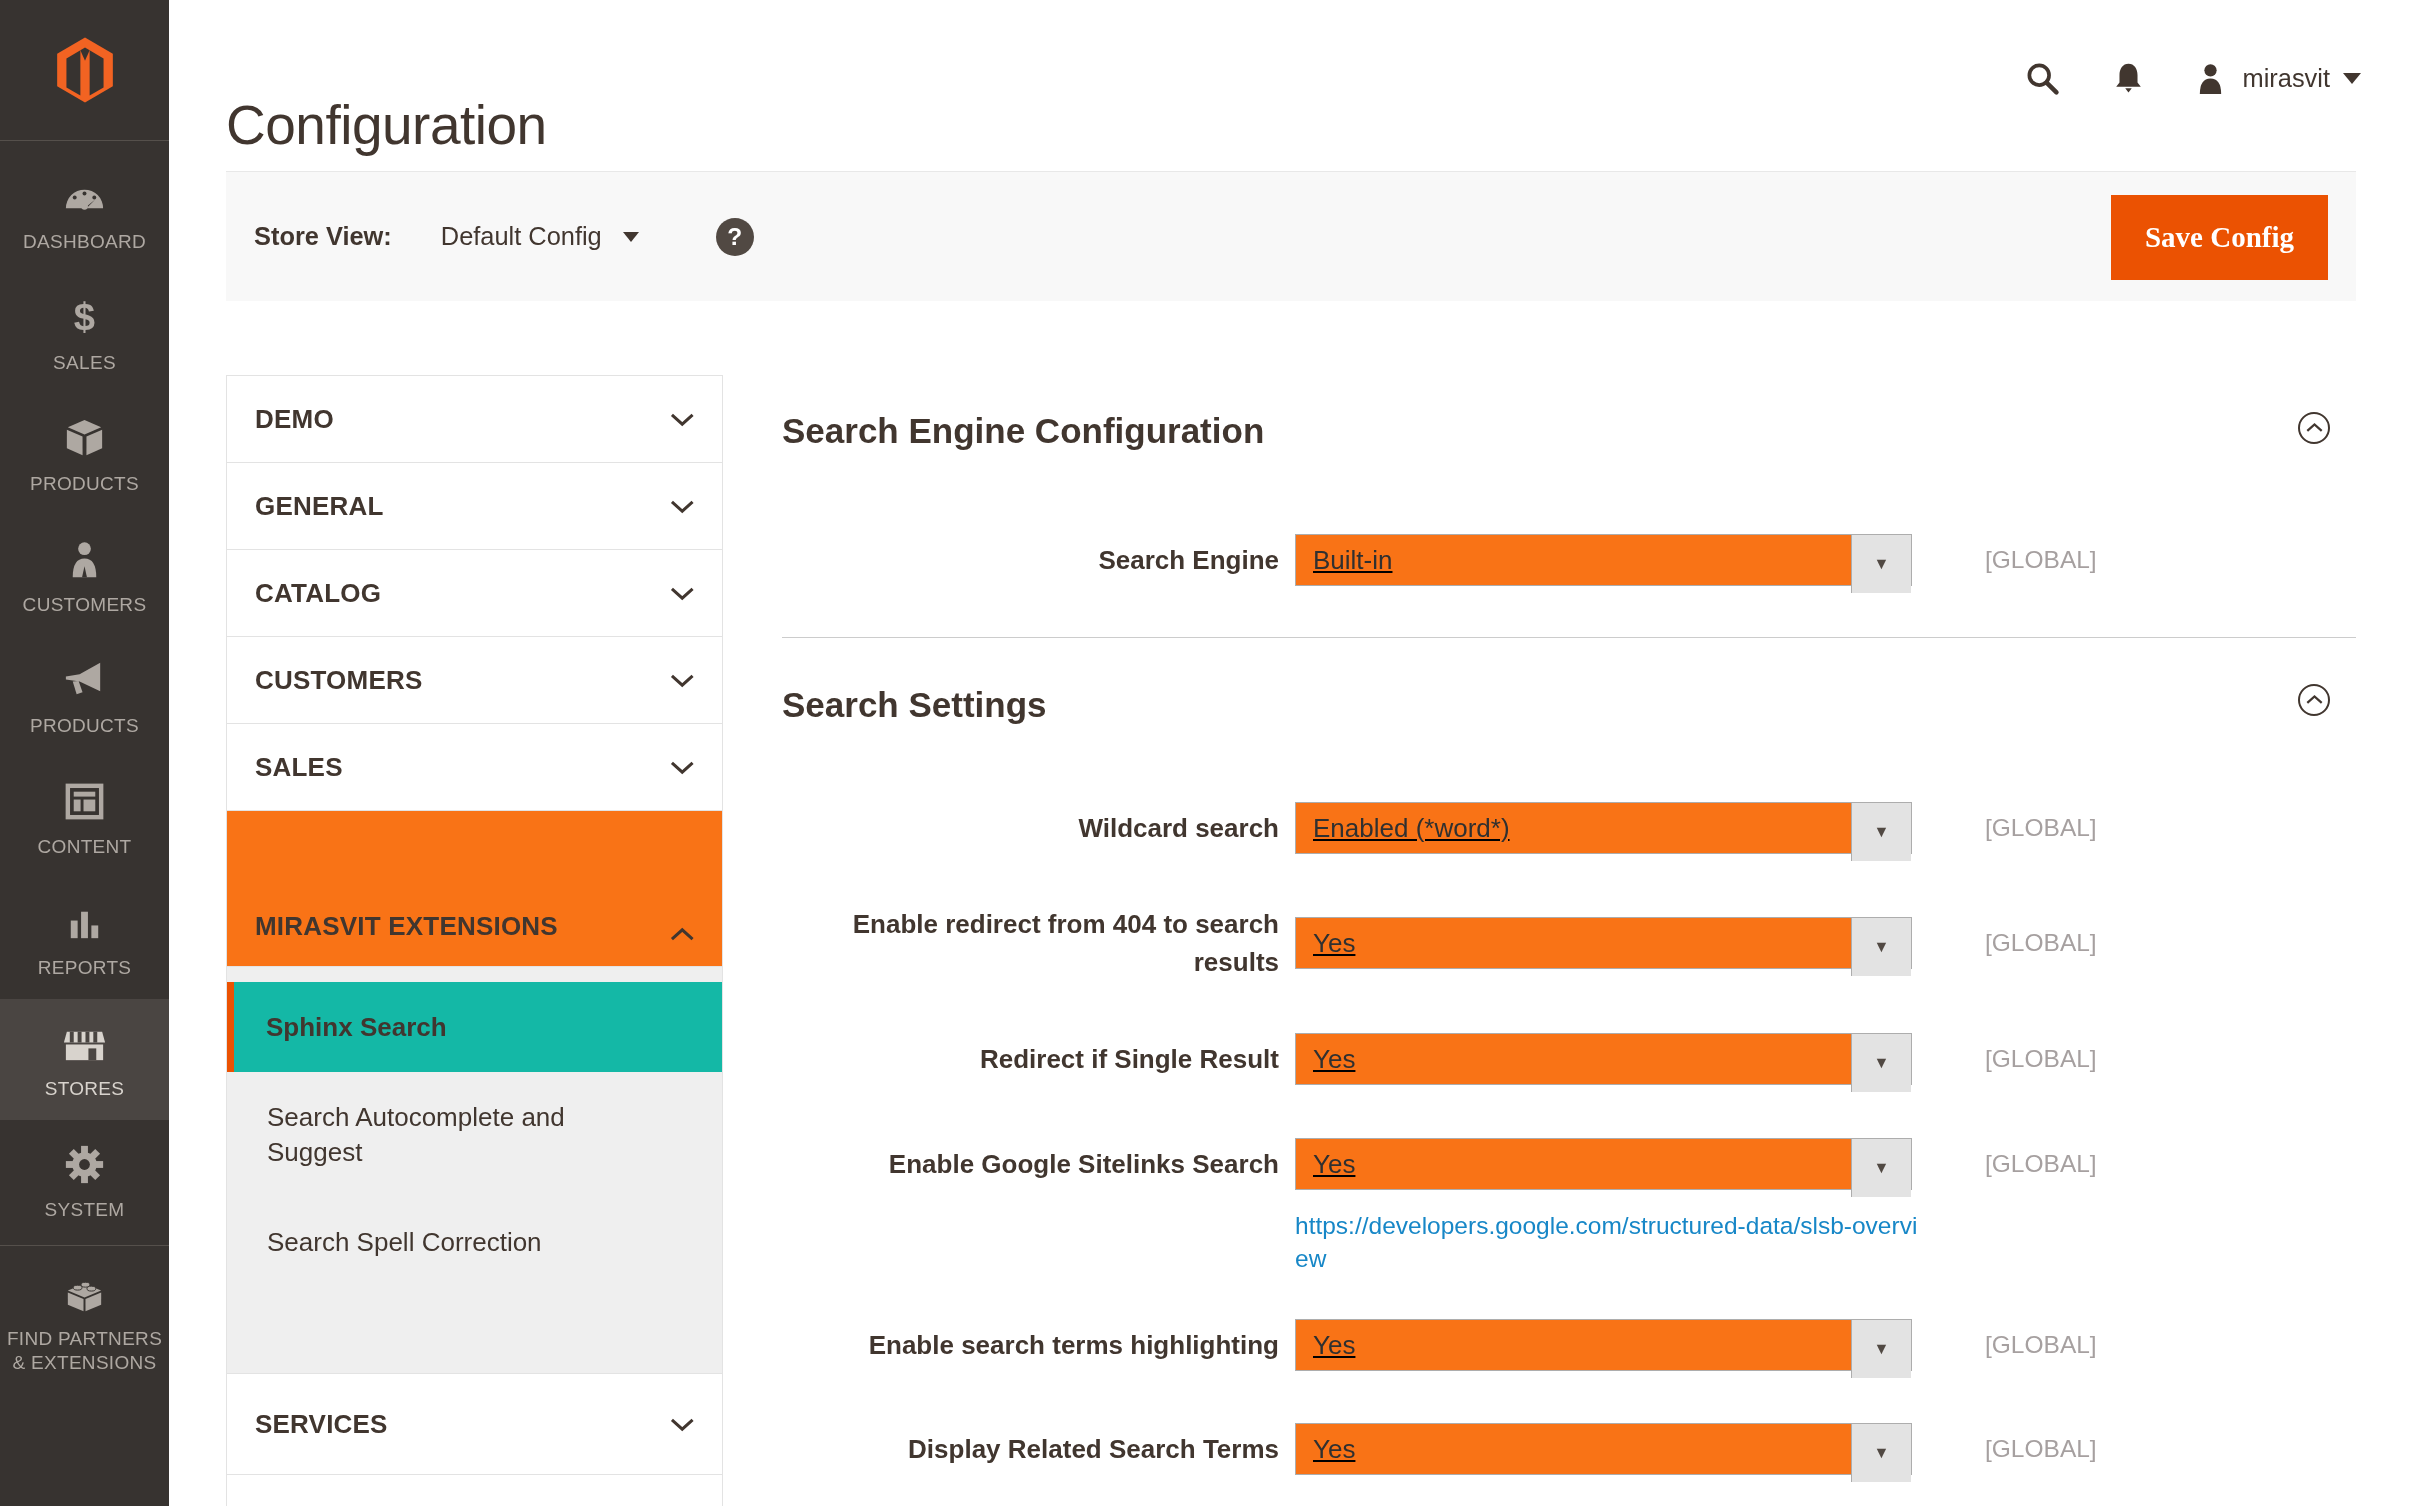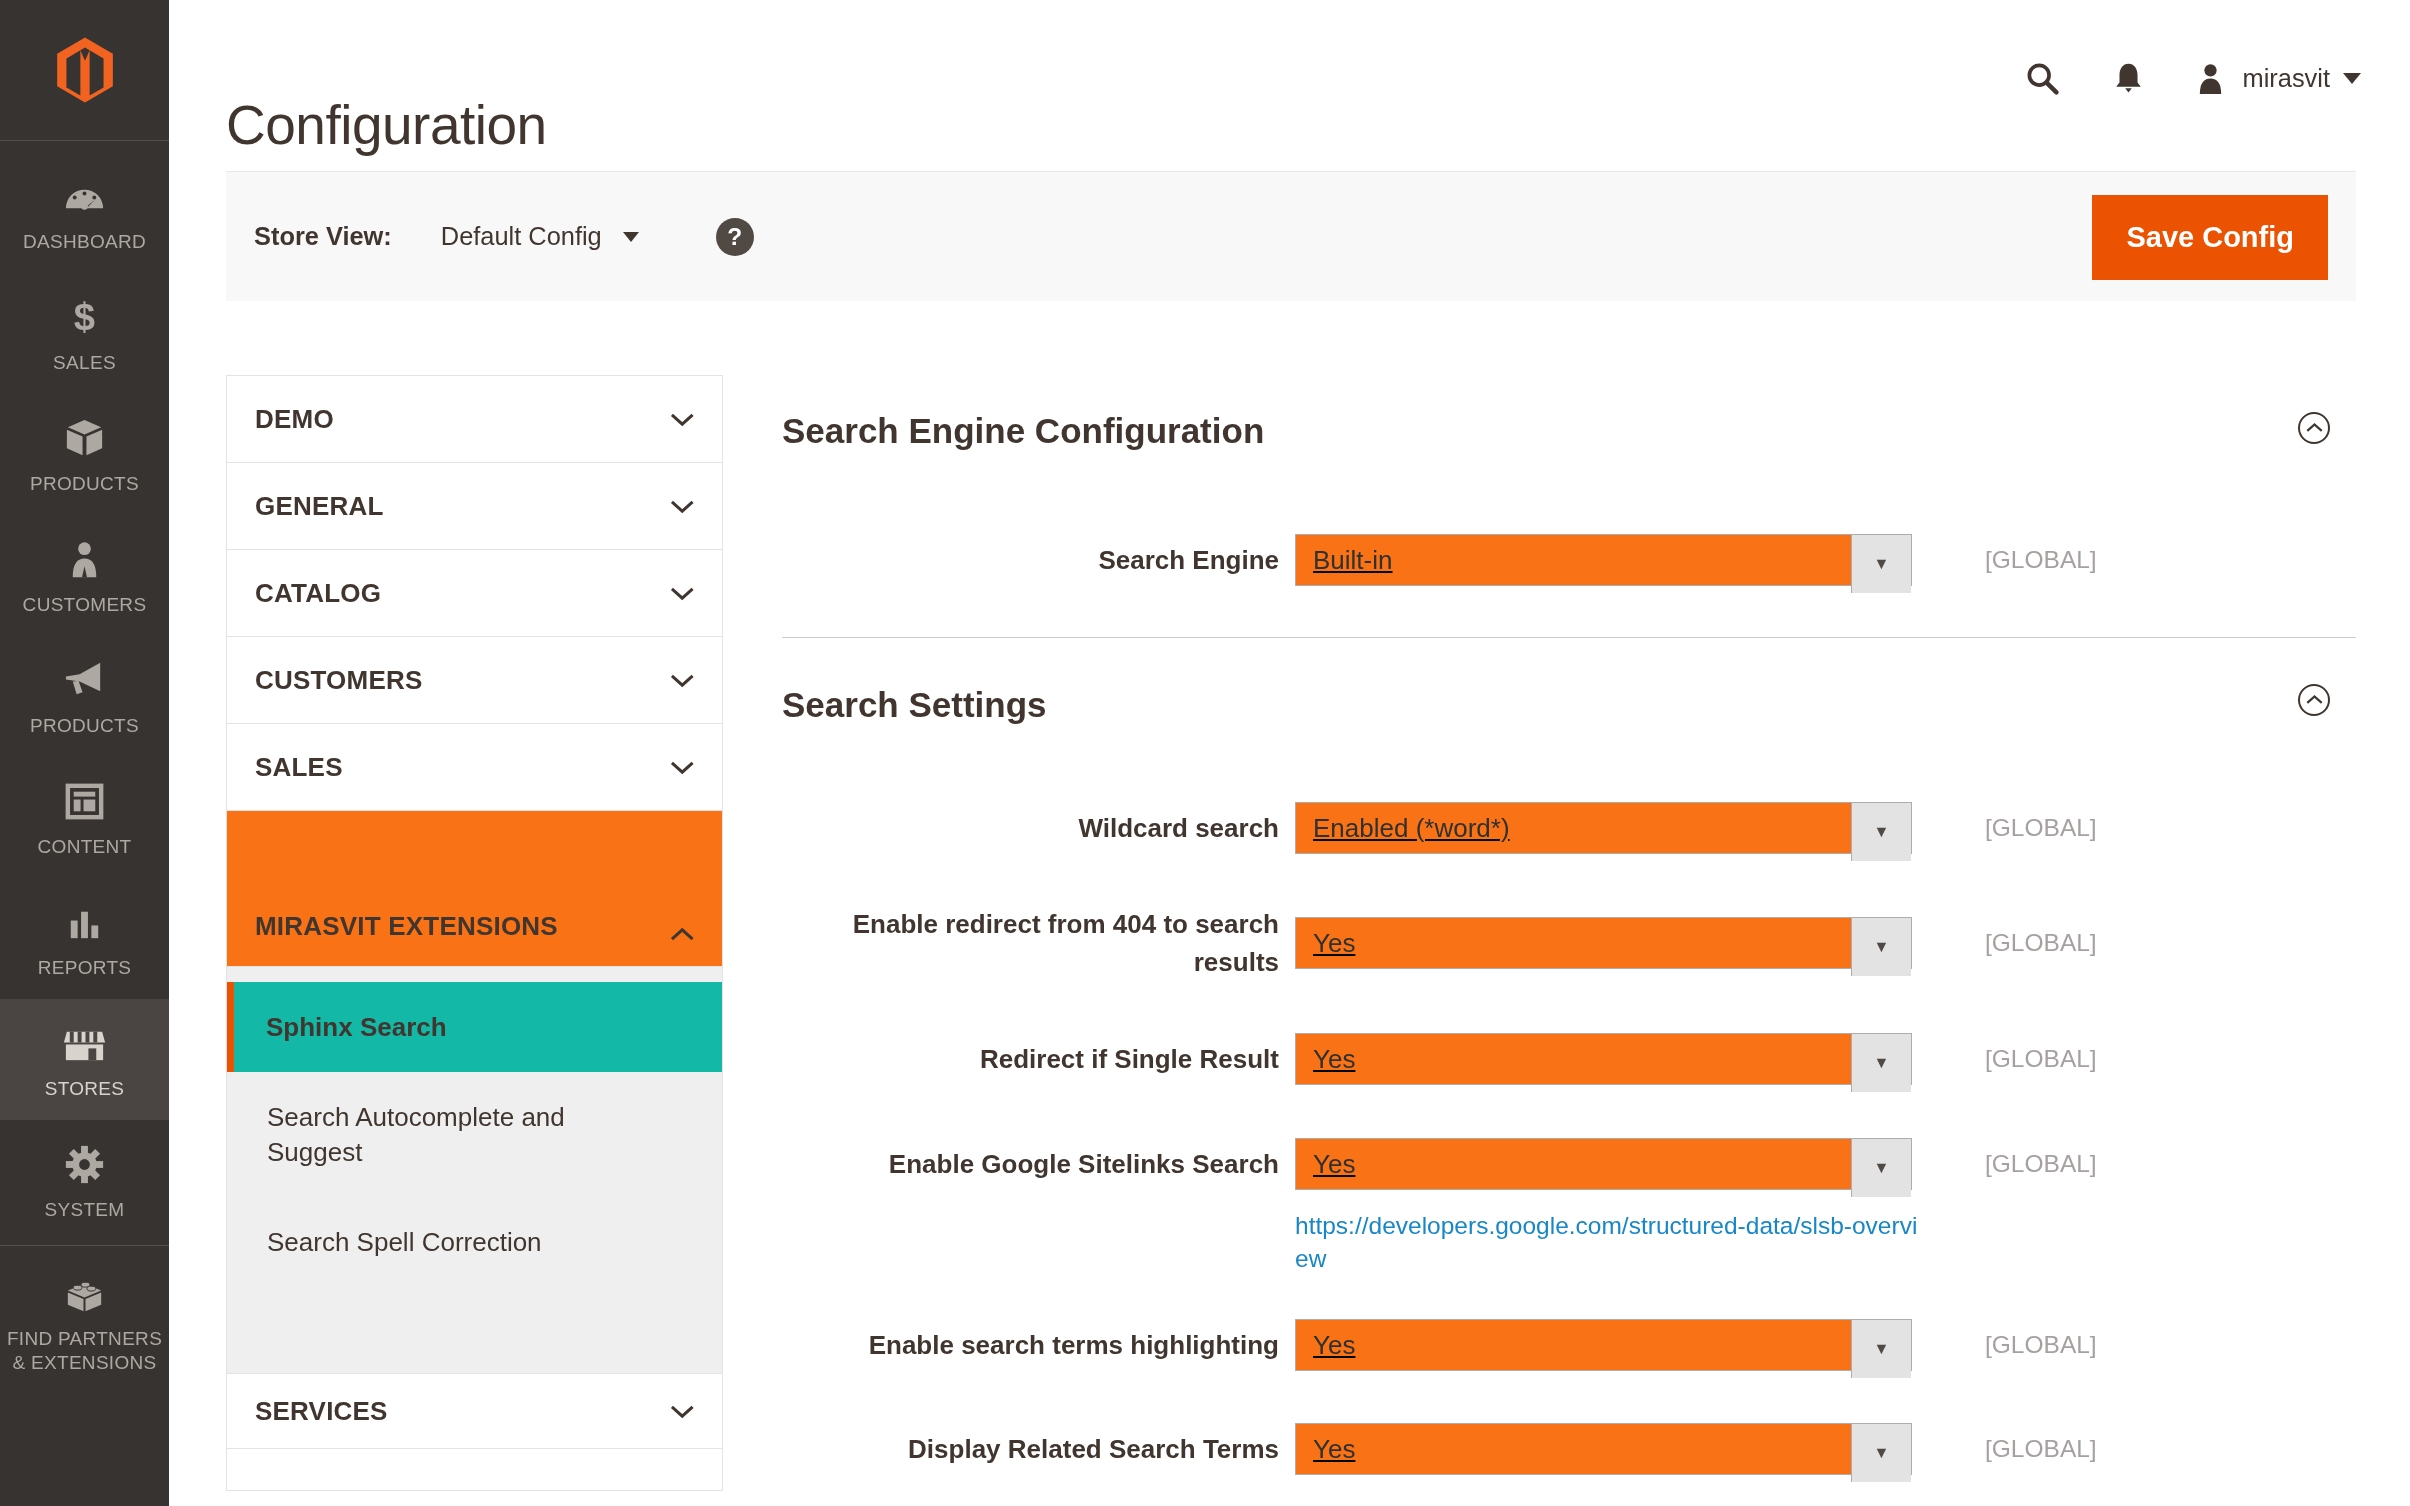--- a/index.html
+++ b/index.html
@@ -38,40 +38,40 @@
              padding:0 28px; }
   .sv-label { font-size:25.4px; font-weight:700; color:#41362f; }
   .sv-value-wrap { display:flex; align-items:center; margin-left:49px; cursor:pointer; }
   .sv-value { font-size:25.4px; color:#41362f; }
   .sv-caret { margin-left:21px; width:0; height:0; border-left:8.5px solid transparent;
               border-right:8.5px solid transparent; border-top:10.4px solid #41362f; }
   .help-btn { margin-left:77px; width:38px; height:38px; border-radius:50%; background:#514943;
               color:#fff; font-size:24.5px; font-weight:700; display:flex; align-items:center;
               justify-content:center; cursor:pointer; }
   .save-btn { position:absolute; right:28px; top:22.6px; height:85px; background:#eb5202;
-              color:#fff; border:none; font-family:Liberation Sans, sans-serif;
+              color:#fff; border:none; font-family:Liberation Serif, serif;
               font-size:29px; font-weight:700; padding:0 34px; cursor:pointer; }
 
   
   .cfg-nav { position:absolute; left:226px; top:375px; width:497px;
              border:0.9px solid #e3e3e3; background:#fff; }
   .acc-item { height:87px; border-bottom:0.9px solid #e3e3e3; display:flex; align-items:center;
               justify-content:space-between; padding:0 28px; background:#fff; cursor:pointer; }
   .acc-label { font-size:26px; font-weight:700; color:#41362f; letter-spacing:0.2px; }
   .chev { width:24.5px; height:15px; }
   .acc-item.expanded-head { height:156px; background:#f97316; align-items:flex-end;
                             padding-bottom:24.5px;text-align:center; }
   .subnav { background:#efefef; border-bottom:0.9px solid #e3e3e3; padding:15px 0 113px 0; }
   .subnav-item { font-size:26px; color:#41362f; cursor:pointer; }
   .subnav-item.current { background:#14b8a6; border-left:7.5px solid #eb5202; font-weight:700;
                          height:90px; display:flex; align-items:center; padding-left:32px; }
   .subnav-item.plain { padding:0 40px; line-height:35px; }
   .subnav-item.first-plain { margin-top:28px; max-width:433px; }
   .subnav-item.second-plain { margin-top:55px; }
-  .acc-item.tall { height:75px; }
+  .acc-item.tall { height:101px; }
   .acc-item.stub { height:41px; border-bottom:none; }
 
   
   .section-title { position:absolute; left:782px; font-size:35px; font-weight:600;
                    color:#41362f; }
   .collapse-btn { position:absolute; left:2298px; width:32px; height:32px; border-radius:50%;
                   border:2.8px solid #41362f; background:#fff; display:flex; align-items:center;
                   justify-content:center; cursor:pointer; }
   .sec-divider { position:absolute; left:782px; top:637px; width:1574px;
                  border-top:0.9px solid #cccccc; }

